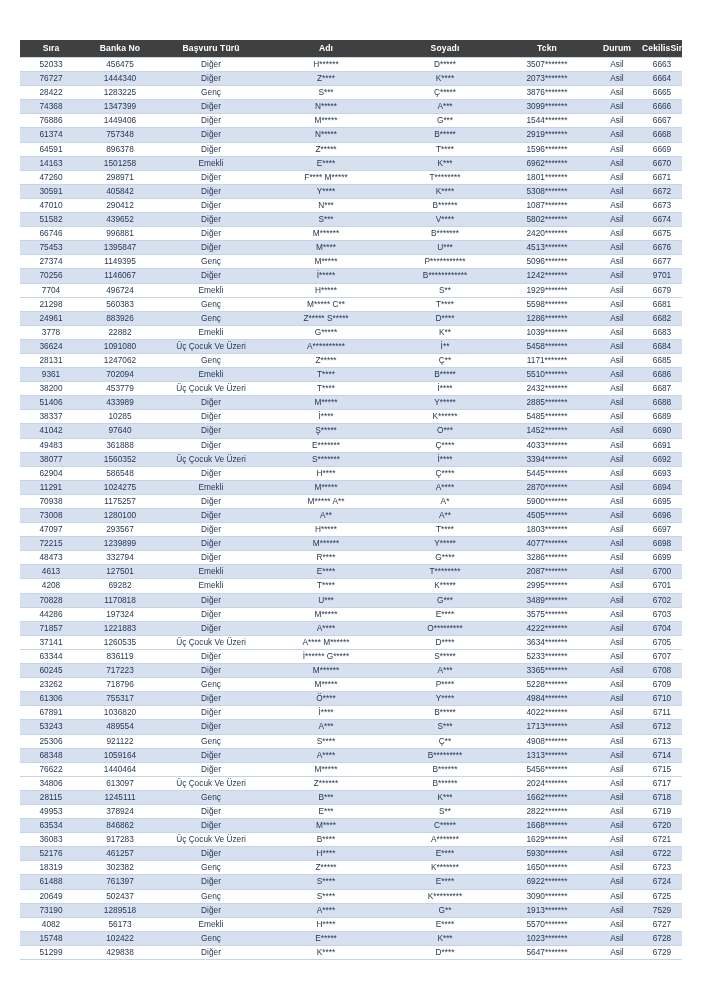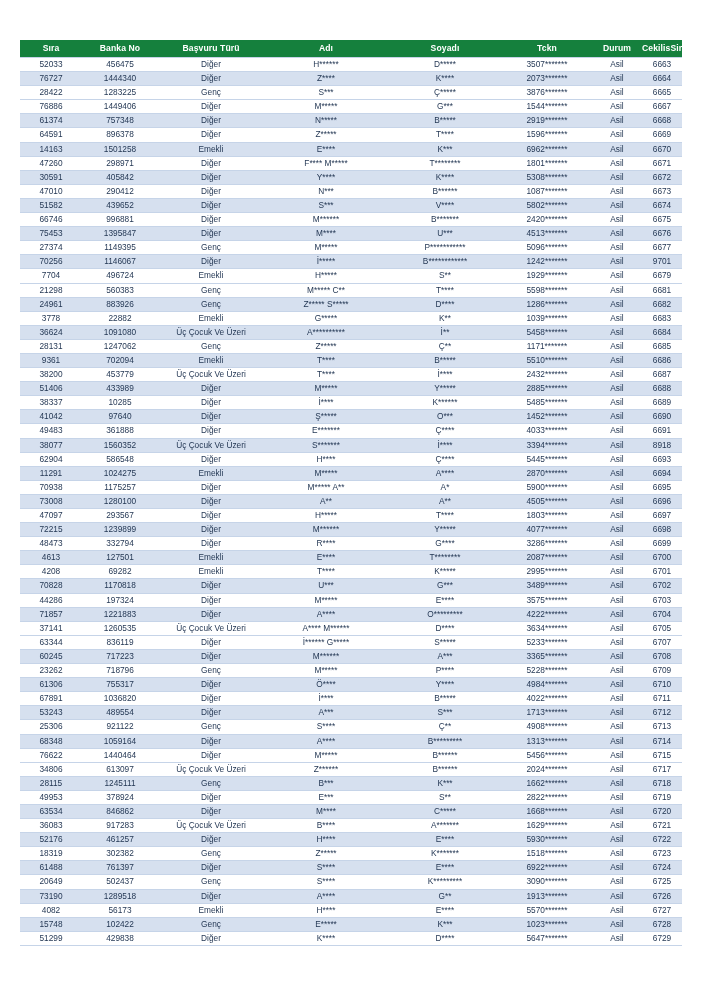--- a/index.html
+++ b/index.html
@@ -22,21 +22,21 @@
     padding: 40px 20px 0 20px;
   }
   table.results {
     border-collapse: collapse;
     width: 662px;
     table-layout: fixed;
     font-size: 8.3px;
     color: #1f3350;
   }
   table.results thead th {
-    background: #15803d;
+    background: #404040;
     color: #ffffff;
     font-weight: bold;
     font-size: 8.6px;
     height: 17px;
     line-height: 17px;
     padding: 0;
     text-align: center;
     vertical-align: middle;
     letter-spacing: 0.1px;
     border: none;
@@ -128,20 +128,30 @@
         <tr class="odd">
           <td class="c-sira">28422</td>
           <td class="c-banka">1283225</td>
           <td class="c-basvuru">Genç</td>
           <td class="c-adi">S***</td>
           <td class="c-soyadi">Ç*****</td>
           <td class="c-tckn">3876*******</td>
           <td class="c-durum">Asil</td>
           <td class="c-cekilis">6665</td>
         </tr>
+        <tr class="even">
+          <td class="c-sira">74368</td>
+          <td class="c-banka">1347399</td>
+          <td class="c-basvuru">Diğer</td>
+          <td class="c-adi">N*****</td>
+          <td class="c-soyadi">A***</td>
+          <td class="c-tckn">3099*******</td>
+          <td class="c-durum">Asil</td>
+          <td class="c-cekilis">6666</td>
+        </tr>
         <tr class="odd">
           <td class="c-sira">76886</td>
           <td class="c-banka">1449406</td>
           <td class="c-basvuru">Diğer</td>
           <td class="c-adi">M*****</td>
           <td class="c-soyadi">G***</td>
           <td class="c-tckn">1544*******</td>
           <td class="c-durum">Asil</td>
           <td class="c-cekilis">6667</td>
         </tr>
@@ -376,21 +386,21 @@
           <td class="c-cekilis">6691</td>
         </tr>
         <tr class="even">
           <td class="c-sira">38077</td>
           <td class="c-banka">1560352</td>
           <td class="c-basvuru">Üç Çocuk Ve Üzeri</td>
           <td class="c-adi">S*******</td>
           <td class="c-soyadi">İ****</td>
           <td class="c-tckn">3394*******</td>
           <td class="c-durum">Asil</td>
-          <td class="c-cekilis">8918</td>
+          <td class="c-cekilis">6692</td>
         </tr>
         <tr class="odd">
           <td class="c-sira">62904</td>
           <td class="c-banka">586548</td>
           <td class="c-basvuru">Diğer</td>
           <td class="c-adi">H****</td>
           <td class="c-soyadi">Ç****</td>
           <td class="c-tckn">5445*******</td>
           <td class="c-durum">Asil</td>
           <td class="c-cekilis">6693</td>
@@ -664,21 +674,21 @@
           <td class="c-tckn">5930*******</td>
           <td class="c-durum">Asil</td>
           <td class="c-cekilis">6722</td>
         </tr>
         <tr class="odd">
           <td class="c-sira">18319</td>
           <td class="c-banka">302382</td>
           <td class="c-basvuru">Genç</td>
           <td class="c-adi">Z*****</td>
           <td class="c-soyadi">K*******</td>
-          <td class="c-tckn">1518*******</td>
+          <td class="c-tckn">1650*******</td>
           <td class="c-durum">Asil</td>
           <td class="c-cekilis">6723</td>
         </tr>
         <tr class="even">
           <td class="c-sira">61488</td>
           <td class="c-banka">761397</td>
           <td class="c-basvuru">Diğer</td>
           <td class="c-adi">S****</td>
           <td class="c-soyadi">E****</td>
           <td class="c-tckn">6922*******</td>
@@ -696,21 +706,21 @@
           <td class="c-cekilis">6725</td>
         </tr>
         <tr class="even">
           <td class="c-sira">73190</td>
           <td class="c-banka">1289518</td>
           <td class="c-basvuru">Diğer</td>
           <td class="c-adi">A****</td>
           <td class="c-soyadi">G**</td>
           <td class="c-tckn">1913*******</td>
           <td class="c-durum">Asil</td>
-          <td class="c-cekilis">6726</td>
+          <td class="c-cekilis">7529</td>
         </tr>
         <tr class="odd">
           <td class="c-sira">4082</td>
           <td class="c-banka">56173</td>
           <td class="c-basvuru">Emekli</td>
           <td class="c-adi">H****</td>
           <td class="c-soyadi">E****</td>
           <td class="c-tckn">5570*******</td>
           <td class="c-durum">Asil</td>
           <td class="c-cekilis">6727</td>

